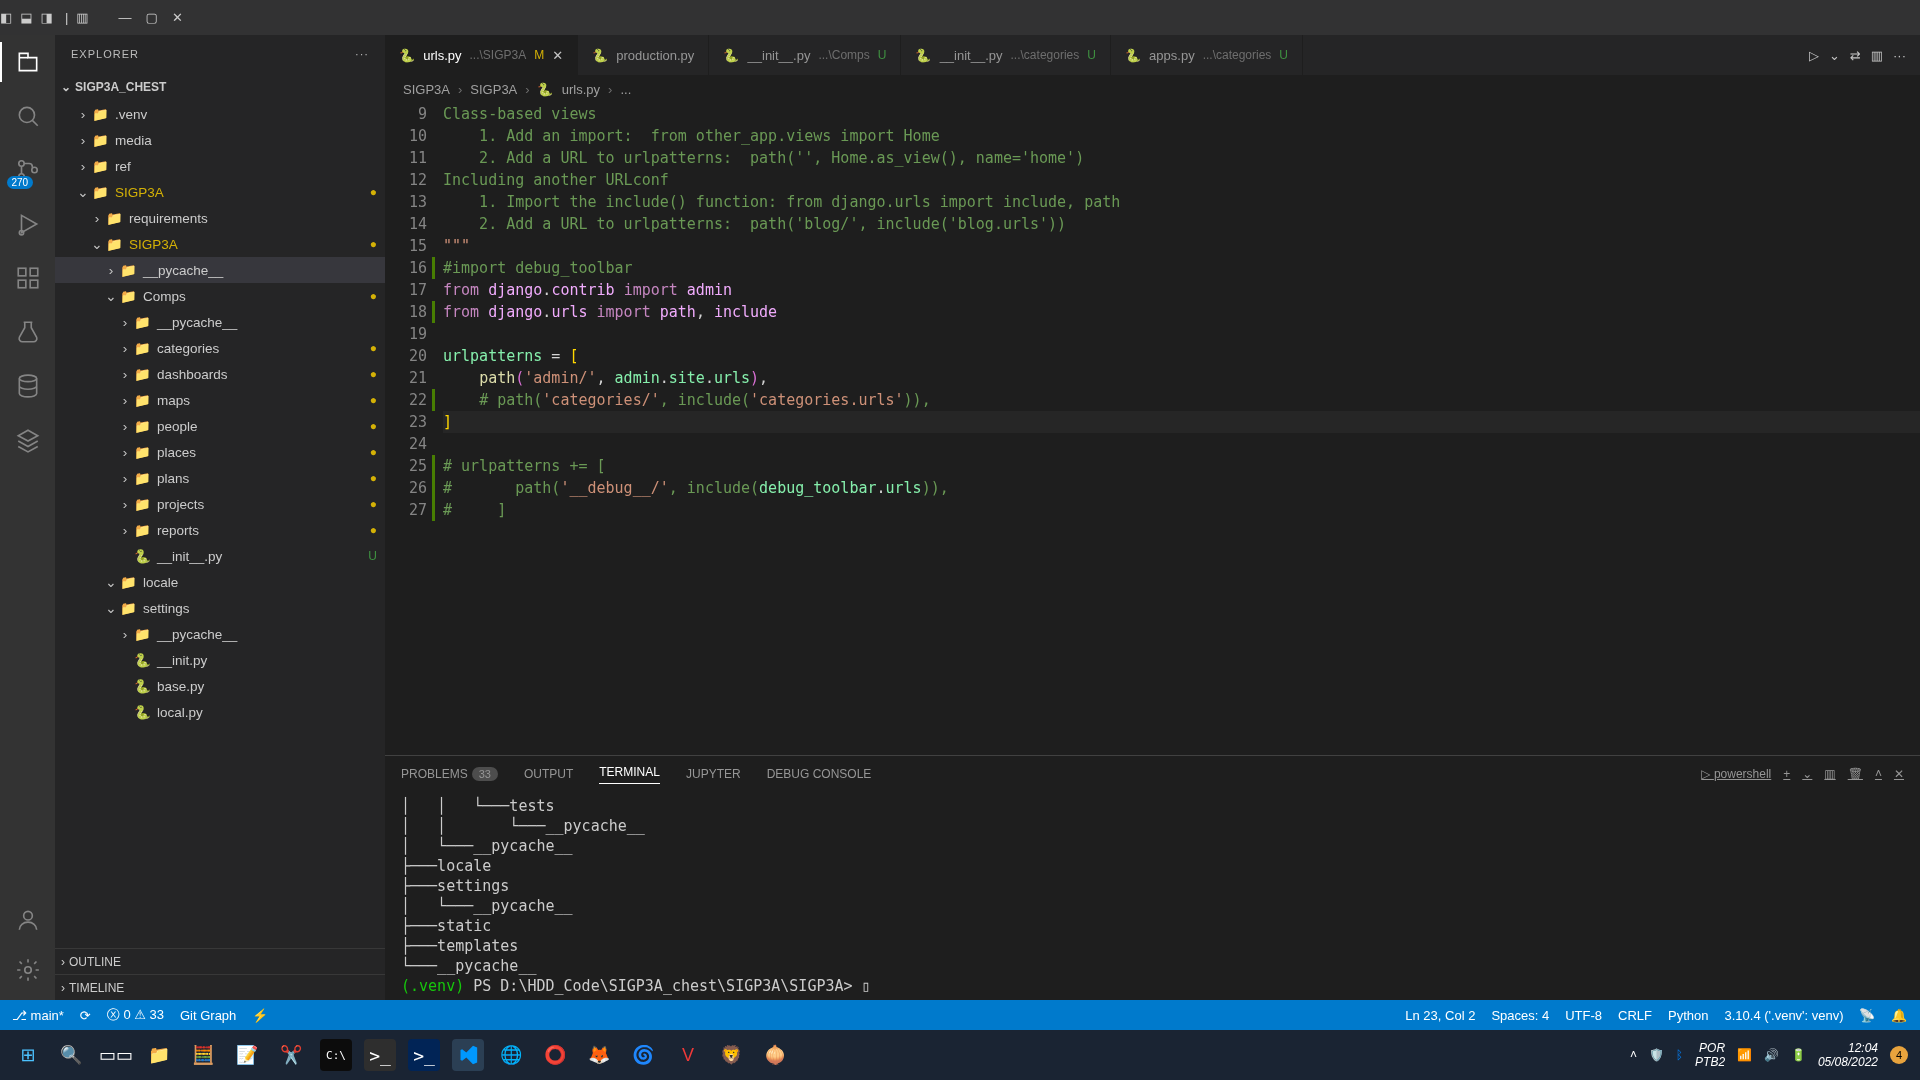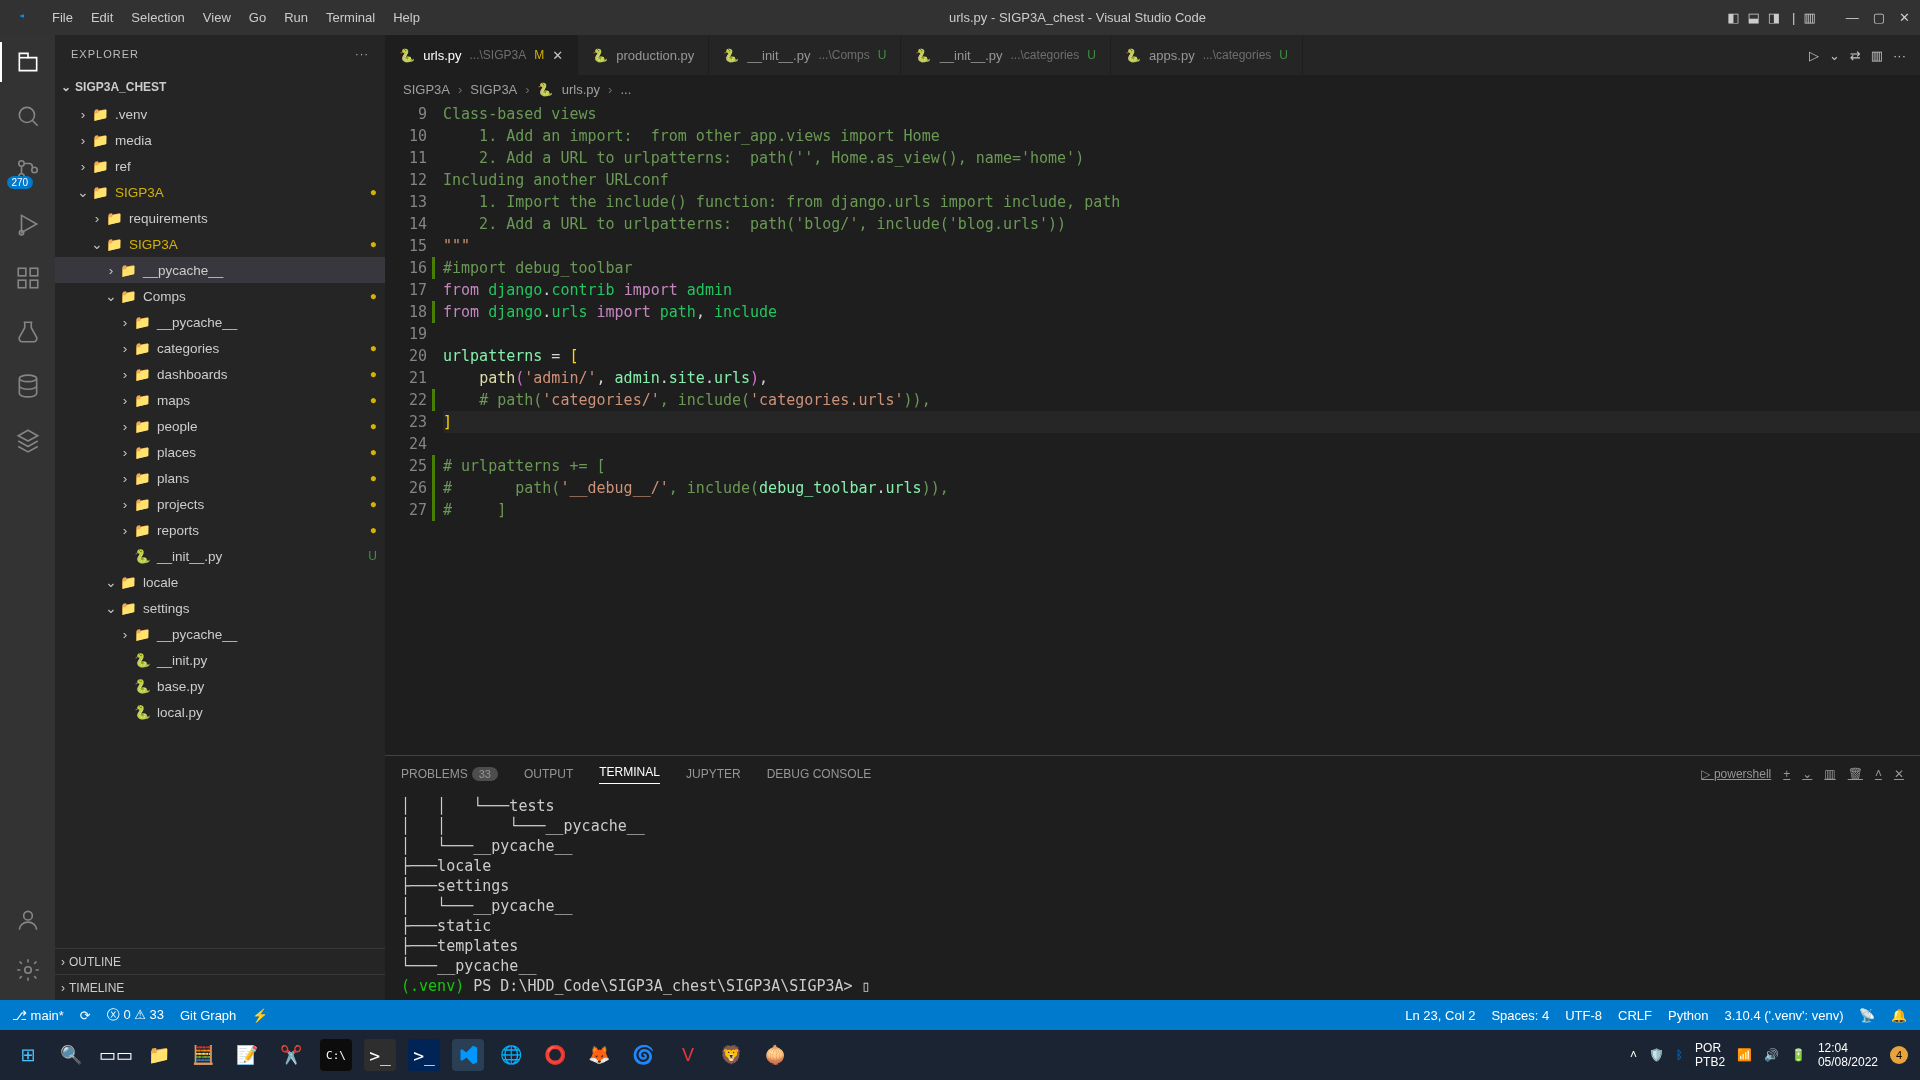--- a/index.html
+++ b/index.html
@@ -53,68 +53,52 @@
 .gutter { width: 58px; text-align: right; padding-right: 16px; color: #858585; }
 .gutter div { height: 22px; position: relative; }
 .gutter .lmod::before { content: ""; position: absolute; right: -8px; top: 0; width: 3px; height: 22px; background: #487e02; }
 .code-content { flex: 1; white-space: pre; color: #d4d4d4; position: relative; }
 .code-content .line { height: 22px; }
 .c-com { color: #6a9955; }
 .c-kw { color: #c586c0; }
 .c-fn { color: #dcdcaa; }
 .c-var { color: #86efac; }
 .c-str { color: #ce9178; }
-.c-mod { color: #22c55e; }
+.c-mod { color: #f0abfc; }
 .c-brace { color: #ffd700; }
 .c-brace2 { color: #da70d6; }
 .cursor-line { background: rgba(255,255,255,0.04); }
 
 .panel { height: 245px; border-top: 1px solid #414141; display: flex; flex-direction: column; }
 .panel-tabs { height: 36px; display: flex; align-items: center; padding: 0 16px; gap: 26px; font-size: 12px; color: #969696; }
 .panel-tabs .ptab { cursor: pointer; }
 .panel-tabs .ptab.active { color: #ffffff; border-bottom: 1px solid #fff; padding-bottom: 4px; }
 .panel-tabs .pbadge { background: #4d4d4d; border-radius: 10px; padding: 1px 7px; font-size: 11px; margin-left: 4px; }
 .panel-tabs-right { margin-left: auto; display: flex; align-items: center; gap: 12px; text-decoration: underline; }
 .terminal { flex: 1; font-family: Consolas, monospace; font-size: 15px; padding: 4px 16px; line-height: 20px; color: #cccccc; white-space: pre; overflow: hidden; }
 
 .statusbar { height: 30px; background: #007acc; display: flex; align-items: center; color: #ffffff; font-size: 13px; padding: 0 12px; gap: 16px; }
 .statusbar .right { margin-left: auto; display: flex; gap: 16px; text-align: right; }
 
 .taskbar { height: 50px; background: #1a2433; display: flex; align-items: center; padding: 0 12px; gap: 12px; }
 .taskbar .tb-icon { width: 32px; height: 32px; border-radius: 4px; display: flex; align-items: center; justify-content: center; cursor: pointer; font-size: 18px; }
 .taskbar .tb-right { margin-left: auto; display: flex; align-items: center; gap: 12px; color: #fff; font-size: 12px; }
-.taskbar .clock { line-height: 14px; }
+.taskbar .clock { text-align: right; line-height: 14px; font-style: italic; }
 
 svg { display: block; }
 .folder-y { color: #dcb67a; }
 .folder-g { color: #7fae42; }
 .folder-b { color: #519aba; }
 .py-i { color: #519aba; }
 .modified-text { color: #d4b106; }
 </style>
 </head>
 <body>
 
 <div class="titlebar">
-  <div class="titlebar-menu">
-    <span class="logo">
-      <svg width="18" height="18" viewBox="0 0 24 24">
-          <path fill="#0098ff" d="M23 3l-5-2-8 8-5-4-2 1v12l2 1 5-4 8 8 5-2V3z"></path>
-        </svg>
-    </span>
-    <span>File</span>
-    <span>Edit</span>
-    <span>Selection</span>
-    <span>View</span>
-    <span>Go</span>
-    <span>Run</span>
-    <span>Terminal</span>
-    <span>Help</span>
-  </div>
-  <div class="titlebar-title">urls.py - SIGP3A_chest - Visual Studio Code</div>
   <div class="titlebar-right">
     <div class="layout-icons">
       <span>◧</span>
       <span>⬓</span>
       <span>◨</span>
       <span style="margin-left:4px">|</span>
       <span>▥</span>
     </div>
     <div class="win-btns">
       <span>—</span>

